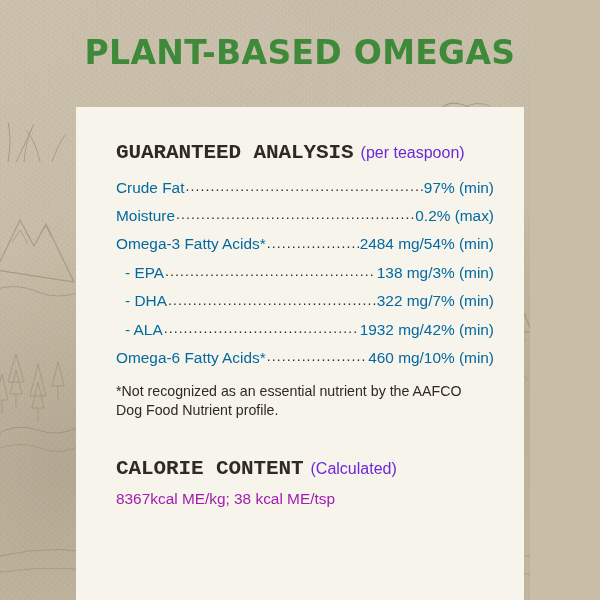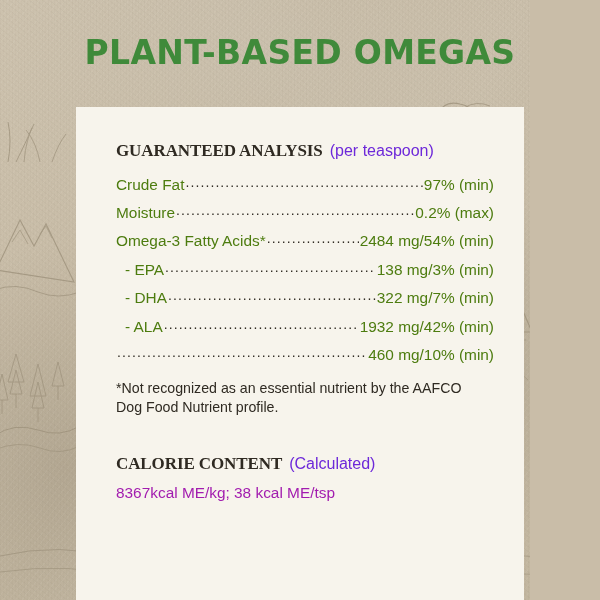--- a/index.html
+++ b/index.html
@@ -80,41 +80,41 @@
   .card-inner {
     padding: 34px 30px 0 40px;
   }
 
   .section-head {
     display: flex;
     align-items: baseline;
     margin-bottom: 9px;
   }
   .section-head .big {
-    font-size: 17px;
+    font-size: 21px;
     font-weight: bold;
     color: #2f2a22;
-    font-family: Liberation Serif, serif;
+    font-family: Liberation Mono, monospace;
     letter-spacing: -0.1px;
   }
   .section-head .sub {
     font-size: 16px;
     color: #6d28d9;
     margin-left: 7px;
     font-family: "Liberation Sans", sans-serif;
   }
 
   .rows {
     margin-top: 4px;
   }
   .row {
     display: flex;
-    align-items: flex-start;
+    align-items: flex-end;
     font-size: 15.4px;
-    color: #4d7c0f;
+    color: #0369a1;
     line-height: 1.0;
     padding: 6.5px 0;
     white-space: nowrap;
   }
   .row .label {
     flex: 0 0 auto;
   }
   .row .leader {
     flex: 1 1 auto;
     margin: 0 1px;
@@ -262,20 +262,21 @@
           <span class="value">322 mg/7% (min)</span>
         </div>
 
         <div class="row indent">
           <span class="label">- ALA</span>
           <span class="leader"></span>
           <span class="value">1932 mg/42% (min)</span>
         </div>
 
         <div class="row">
+          <span class="label">Omega-6 Fatty Acids*</span>
           <span class="leader"></span>
           <span class="value">460 mg/10% (min)</span>
         </div>
 
 
       </div>
 
       <div class="footnote">*Not recognized as an essential nutrient by the AAFCO Dog Food Nutrient profile.</div>
 
       <div class="calorie-block">

